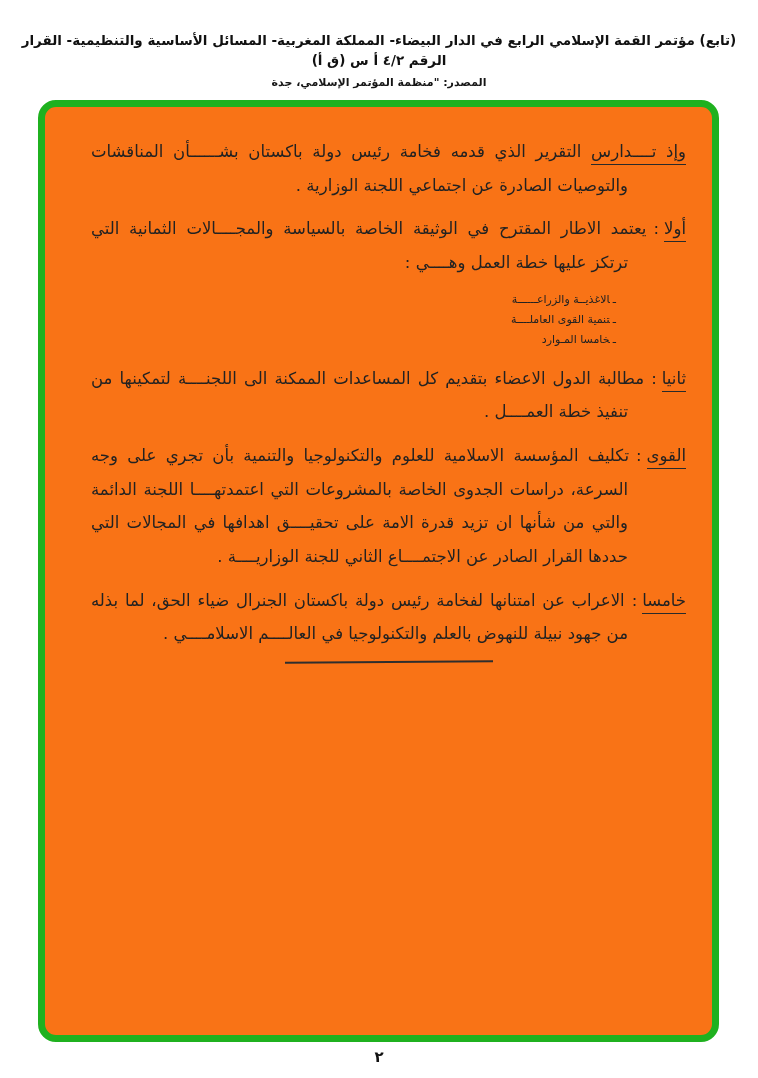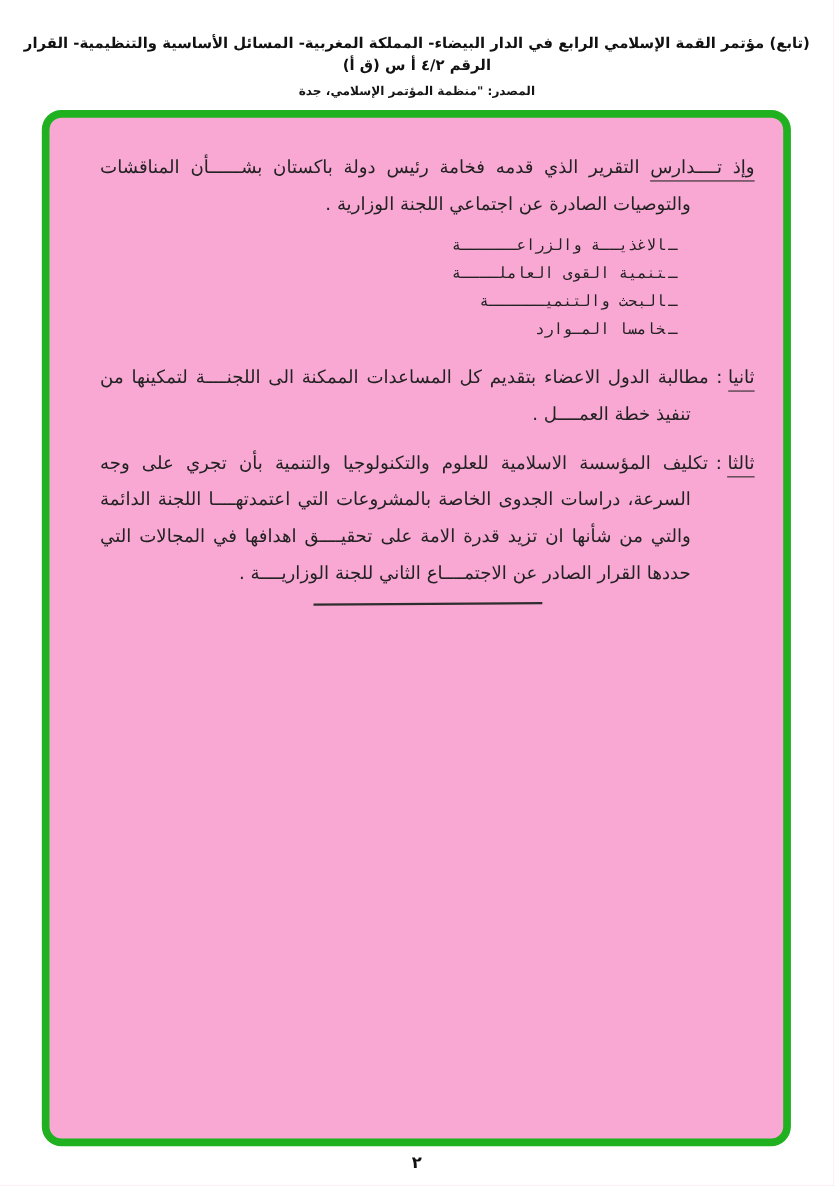--- a/index.html
+++ b/index.html
@@ -28,21 +28,21 @@
 
   
   .frame {
     position: absolute;
     left: 38px; top: 100px;
     width: 681px; height: 942px;
     box-sizing: border-box;
     border: 7px solid #1fb11f;
     border-radius: 18px;
     padding: 28px 26px 0 46px;
-    background: #f9a8d4;
+    background: #f97316;
   }
 
   
   .para {
     font-size: 16.5px;
     line-height: 2.04;
     text-align: justify;
     margin: 0 0 10px 0;
     padding-inline-start: 58px;
     text-indent: -58px;
@@ -52,24 +52,23 @@
     border-bottom: 1.5px solid #2a2a2a;
     padding-bottom: 3px;
   }
   .clause-colon { margin-inline-start: 5px; margin-inline-end: 7px; }
 
   .areas {
     list-style: none;
     margin: 0 0 12px 0;
     padding: 0;
     padding-inline-start: 70px;
-    font-size: 14px;
+    font-size: 11px;
     line-height: 1.82;
     color: #222;
-    font-family: Liberation Mono, monospace;
   }
   .areas .dash { margin-inline-end: 3px; }
 
   .endline {
     width: 208px;
     border-top: 2px solid #2e2e2e;
     margin: 10px auto 0;
     transform: rotate(-0.4deg);
   }
 
@@ -87,31 +86,32 @@
 
   <header class="hdr">
     <div class="hdr-title">(تابع) مؤتمر القمة الإسلامي الرابع في الدار البيضاء- المملكة المغربية- المسائل الأساسية والتنظيمية- القرار الرقم ٤/٢ أ س (ق أ)</div>
     <div class="hdr-source">المصدر: "منظمة المؤتمر الإسلامي، جدة</div>
   </header>
 
   <section class="frame">
 
     <p class="para"><span class="u">وإذ تــــدارس</span> <span>التقرير الذي قدمه فخامة رئيس دولة باكستان بشــــــأن المناقشات والتوصيات الصادرة عن اجتماعي اللجنة الوزارية .</span></p>
 
+    <p class="para"><span class="u">أولا</span><span class="clause-colon">:</span><span>يعتمد الاطار المقترح في الوثيقة الخاصة بالسياسة والمجــــالات الثمانية التي ترتكز عليها خطة العمل وهــــي :</span></p>
 
     <ul class="areas">
       <li><span class="dash">ـ</span><span>الاغذيــة والزراعــــــة</span></li>
       <li><span class="dash">ـ</span><span>تنمية القوى العاملــــة</span></li>
-      <li><span class="dash">ـ</span><span>البحث والتنميــــــة</span></li>
       <li><span class="dash">ـ</span><span>خامسا المـوارد</span></li>
     </ul>
 
     <p class="para"><span class="u">ثانيا</span><span class="clause-colon">:</span><span>مطالبة الدول الاعضاء بتقديم كل المساعدات الممكنة الى اللجنــــة لتمكينها من تنفيذ خطة العمــــل .</span></p>
 
-    <p class="para"><span class="u">ثالثا</span><span class="clause-colon">:</span><span>تكليف المؤسسة الاسلامية للعلوم والتكنولوجيا والتنمية بأن تجري على وجه السرعة، دراسات الجدوى الخاصة بالمشروعات التي اعتمدتهــــا اللجنة الدائمة والتي من شأنها ان تزيد قدرة الامة على تحقيــــق اهدافها في المجالات التي حددها القرار الصادر عن الاجتمــــاع الثاني للجنة الوزاريــــة .</span></p>
+    <p class="para"><span class="u">القوى</span><span class="clause-colon">:</span><span>تكليف المؤسسة الاسلامية للعلوم والتكنولوجيا والتنمية بأن تجري على وجه السرعة، دراسات الجدوى الخاصة بالمشروعات التي اعتمدتهــــا اللجنة الدائمة والتي من شأنها ان تزيد قدرة الامة على تحقيــــق اهدافها في المجالات التي حددها القرار الصادر عن الاجتمــــاع الثاني للجنة الوزاريــــة .</span></p>
 
 
+    <p class="para"><span class="u">خامسا</span><span class="clause-colon">:</span><span>الاعراب عن امتنانها لفخامة رئيس دولة باكستان الجنرال ضياء الحق، لما بذله من جهود نبيلة للنهوض بالعلم والتكنولوجيا في العالــــم الاسلامــــي .</span></p>
 
     <div class="endline"></div>
   </section>
 
   <div class="pagenum">٢</div>
 </div>
 
 </body></html>

